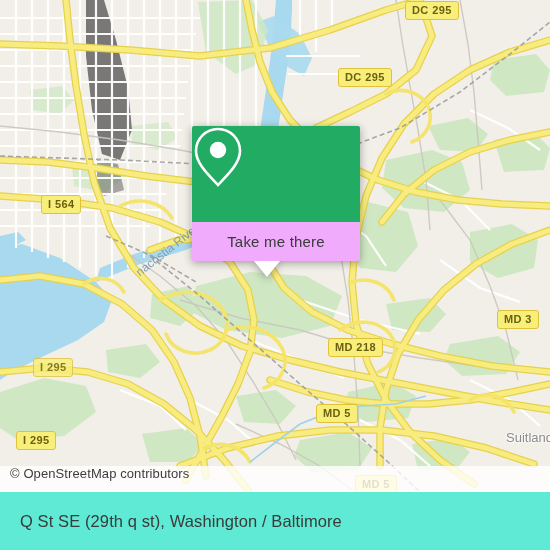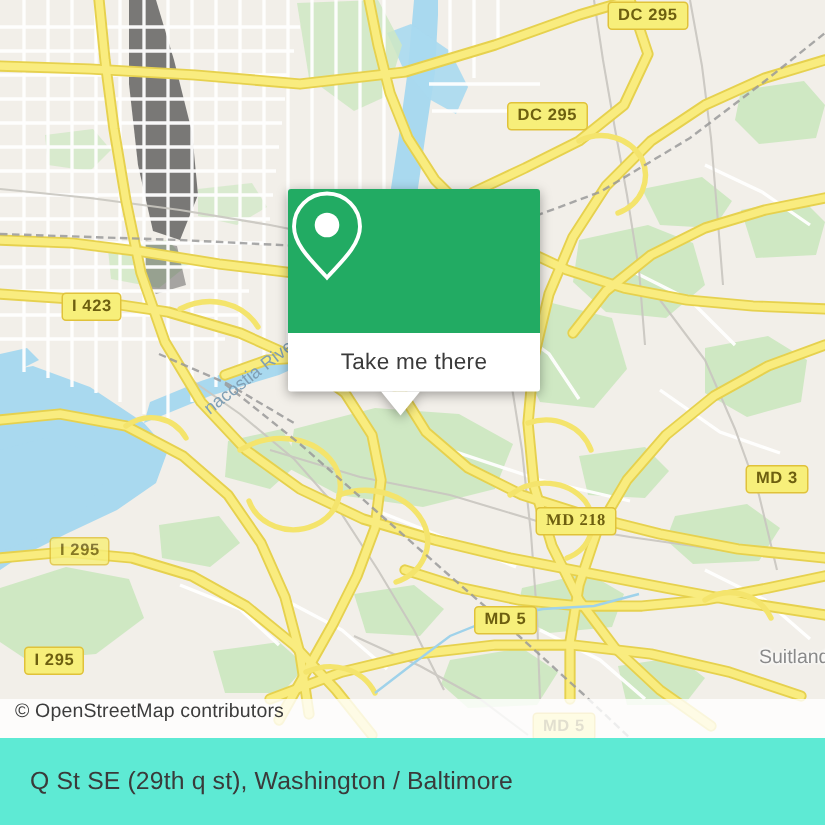--- a/index.html
+++ b/index.html
@@ -51,21 +51,21 @@
   
   .popup{
     position:absolute;left:192px;top:126px;width:168px;
     filter:drop-shadow(0 2px 4px rgba(0,0,0,.35));
   }
   .popup-head{
     background:#22ab63;height:96px;border-radius:2px 2px 0 0;
     display:flex;align-items:center;justify-content:center;
   }
   .popup-body{
-    background:#ffffff;height:39px;border-radius:0 0 2px 2px;
+    background:#f0abfc;height:39px;border-radius:0 0 2px 2px;
     display:flex;align-items:center;justify-content:center;
   }
   .popup-body span{
     color:#3a3a3a;font-size:15px;letter-spacing:.2px;
   }
   .popup-tail{
     position:absolute;left:62px;top:135px;width:0;height:0;
     border-left:13px solid transparent;
     border-right:13px solid transparent;
     border-top:16px solid #fff;
@@ -275,25 +275,25 @@
         </g>
 
         <g stroke="#9fd2ea" stroke-width="1.6" fill="none">
           <path d="M250 462 L276 442 L300 424 L330 412 L362 406 L396 404 L426 396"></path>
         </g>
       </g>
     </svg>
 
     <div class="shield" style="left:405px;top:1px;">DC 295</div>
     <div class="shield" style="left:338px;top:68px;">DC 295</div>
-    <div class="shield" style="left:41px;top:195px;">I 423</div>
+    <div class="shield" style="left:41px;top:195px;">I 564</div>
     <div class="shield dim" style="left:33px;top:358px;">I 295</div>
     <div class="shield" style="left:16px;top:431px;">I 295</div>
     <div class="shield" style="left:497px;top:310px;">MD 3</div>
-    <div class="shield" style="left:357px;top:338px;font-family:Liberation Serif, serif;">MD 218</div>
+    <div class="shield" style="left:328px;top:338px;">MD 218</div>
     <div class="shield" style="left:316px;top:404px;">MD 5</div>
     <div class="shield" style="left:355px;top:475px;">MD 5</div>
 
     <div class="place-label" style="left:494px;top:430px;margin-left:12px;">Suitland</div>
     <div class="river-label" style="left:133px;top:268px;">nacostia River</div>
 
     <div class="popup">
       <div class="popup-head">
         <svg width="52" height="62" viewBox="0 0 52 62">
           <path d="M26 3 C13.8 3 4 12.8 4 25 C4 38 18 50 26 59 C34 50 48 38 48 25 C48 12.8 38.2 3 26 3 Z" fill="none" stroke="#ffffff" stroke-width="2.6"></path>

